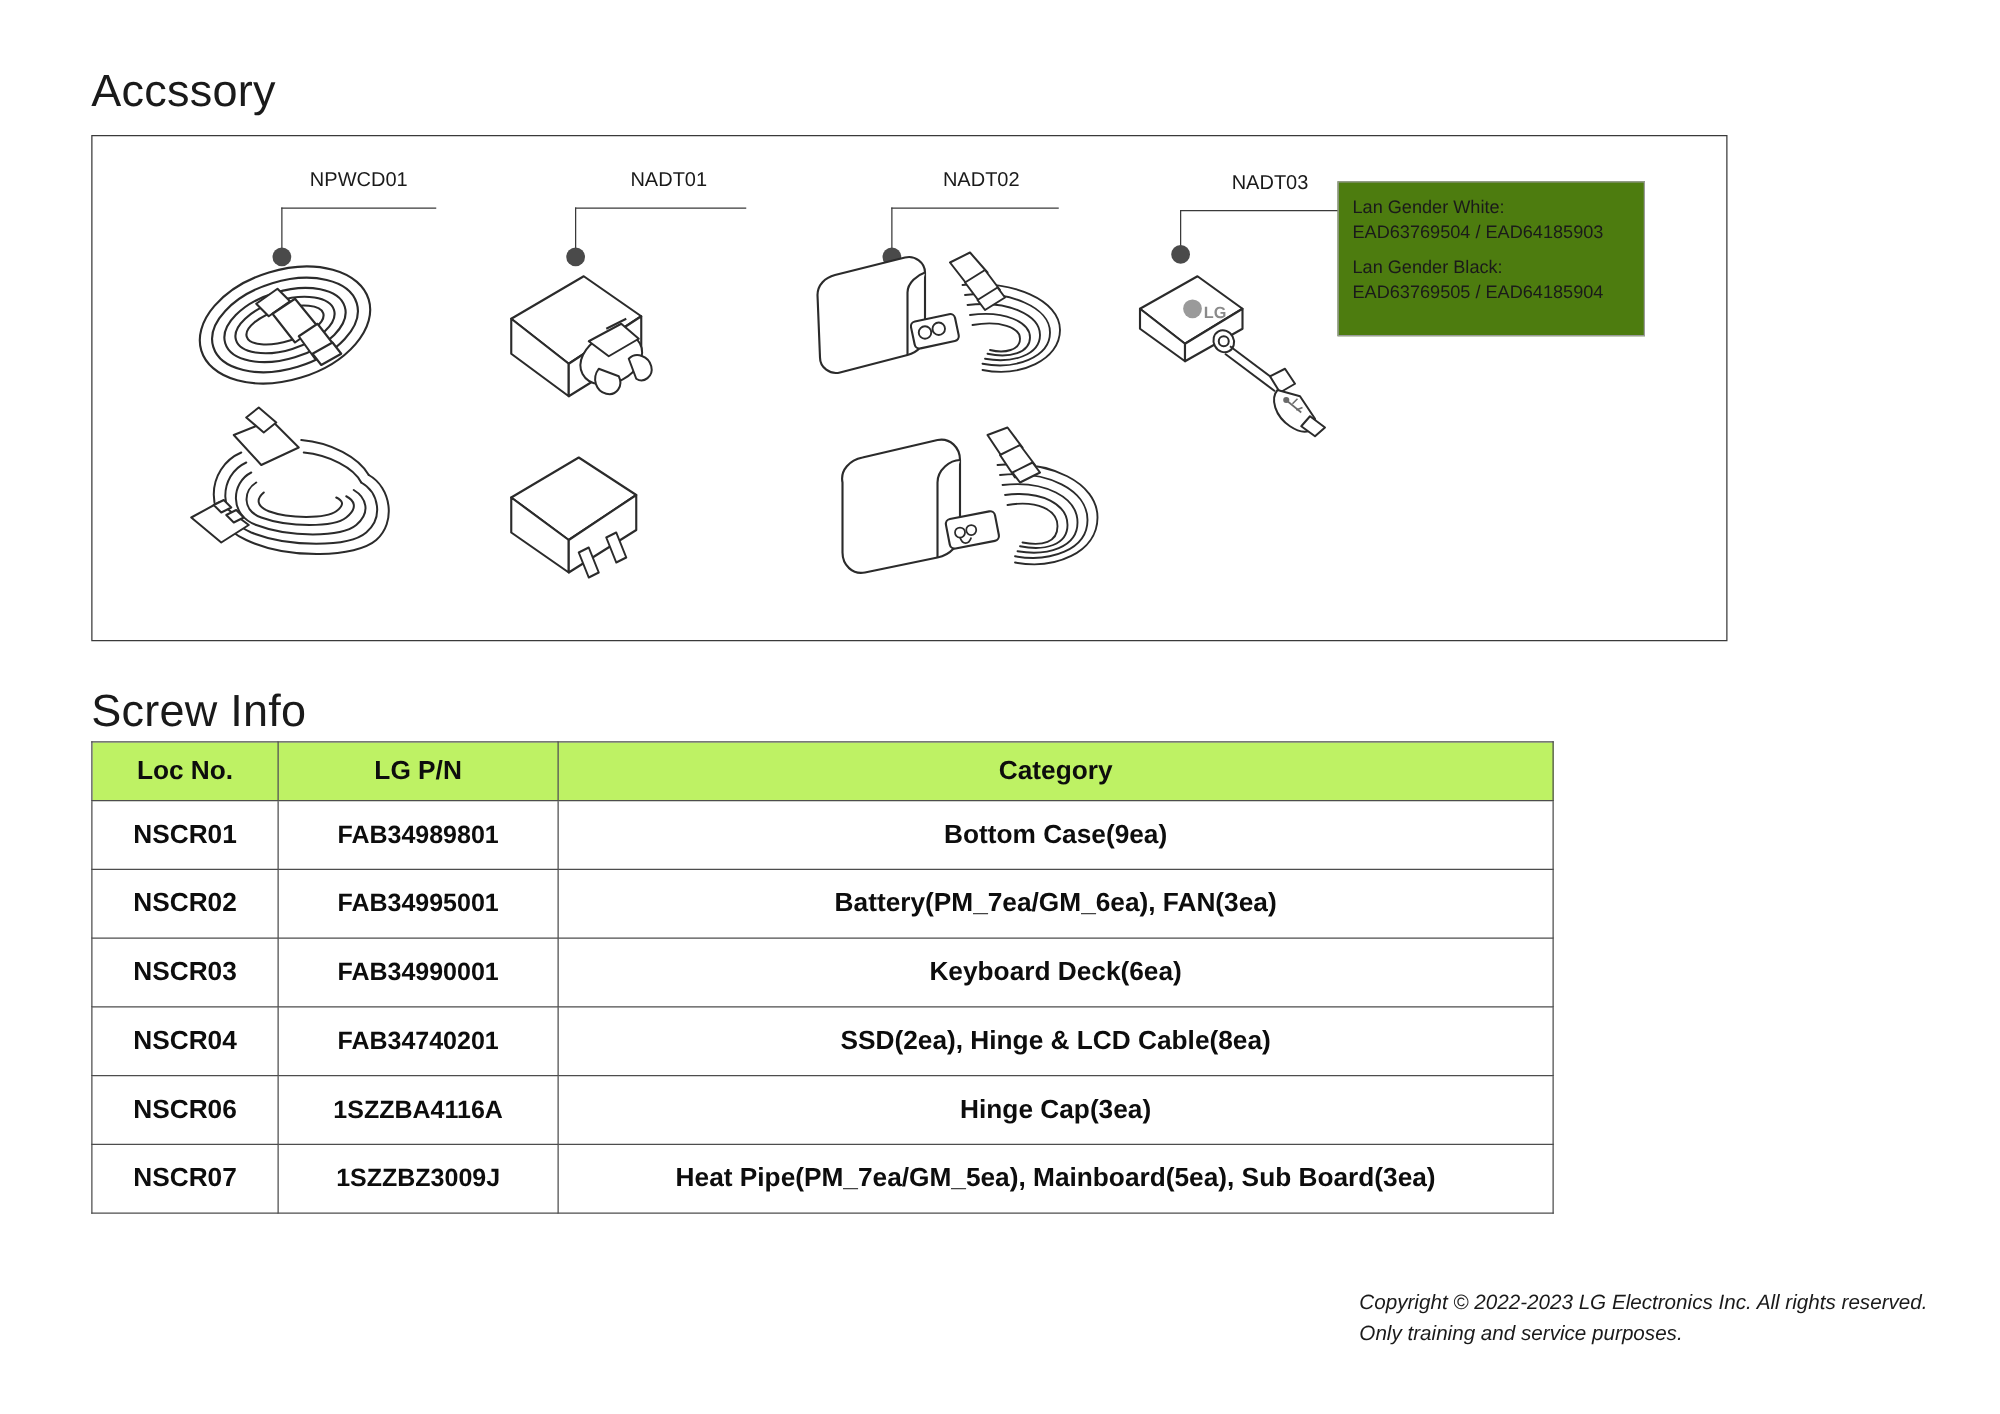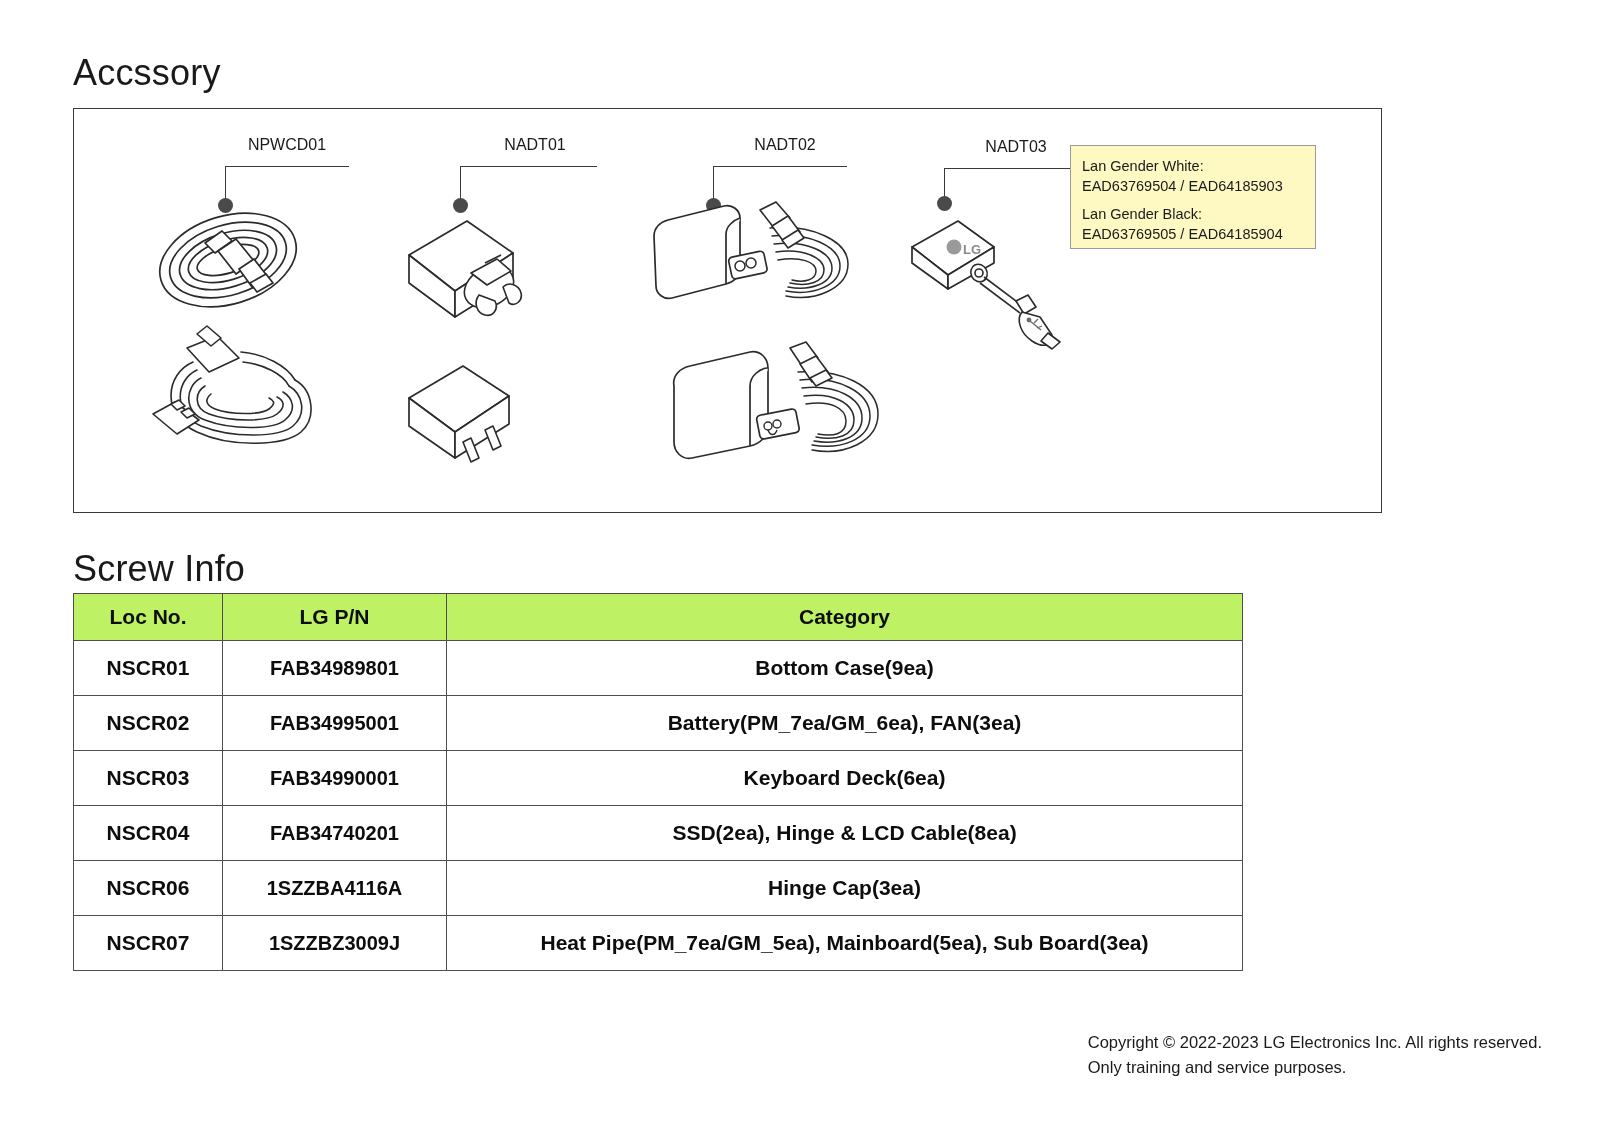--- a/index.html
+++ b/index.html
@@ -72,25 +72,25 @@
     border-radius: 50%;
     background: #4a4a4a;
   }
 
   
   #lan-gender-box {
     position: absolute;
     left: 1070px;
     top: 145px;
     width: 246px;
-    height: 104px;
+    height: 124px;
     border: 1.2px solid #9a9a9a;
     box-sizing: border-box;
     padding: 10px 11px;
-    background: #fef9c3;
+    background: #4d7c0f;
   }
   .box-line {
     font-size: 14.5px;
     line-height: 20px;
     color: #1a1a1a;
     white-space: nowrap;
   }
   .box-gap { height: 8px; }
 
   
@@ -131,20 +131,21 @@
   
   #footer {
     position: absolute;
     right: 58px;
     top: 1030px;
     text-align: left;
     font-size: 16.5px;
     line-height: 25px;
     color: #1a1a1a;
     white-space: nowrap;
+    font-style: italic;
   }
 </style>
 </head>
 <body>
 
 <div id="accessory-title" class="section-title">Accssory</div>
 
 <div id="accessory-frame"></div>
 
 <div class="callout" style="left:287px; top:136px;">

